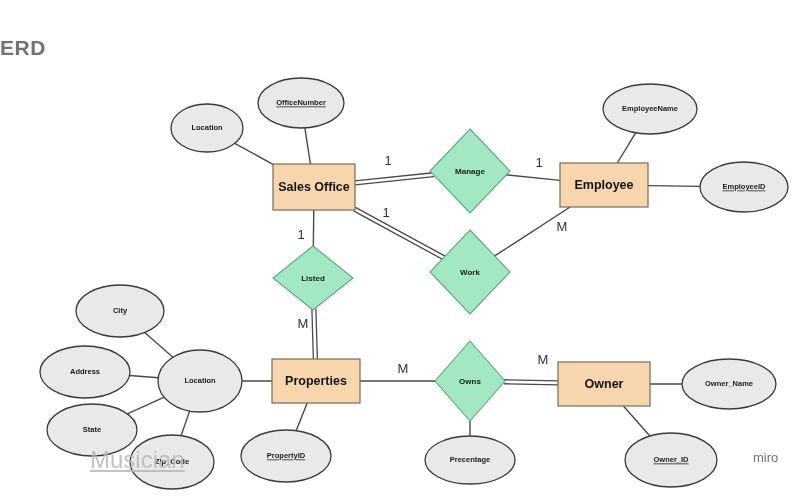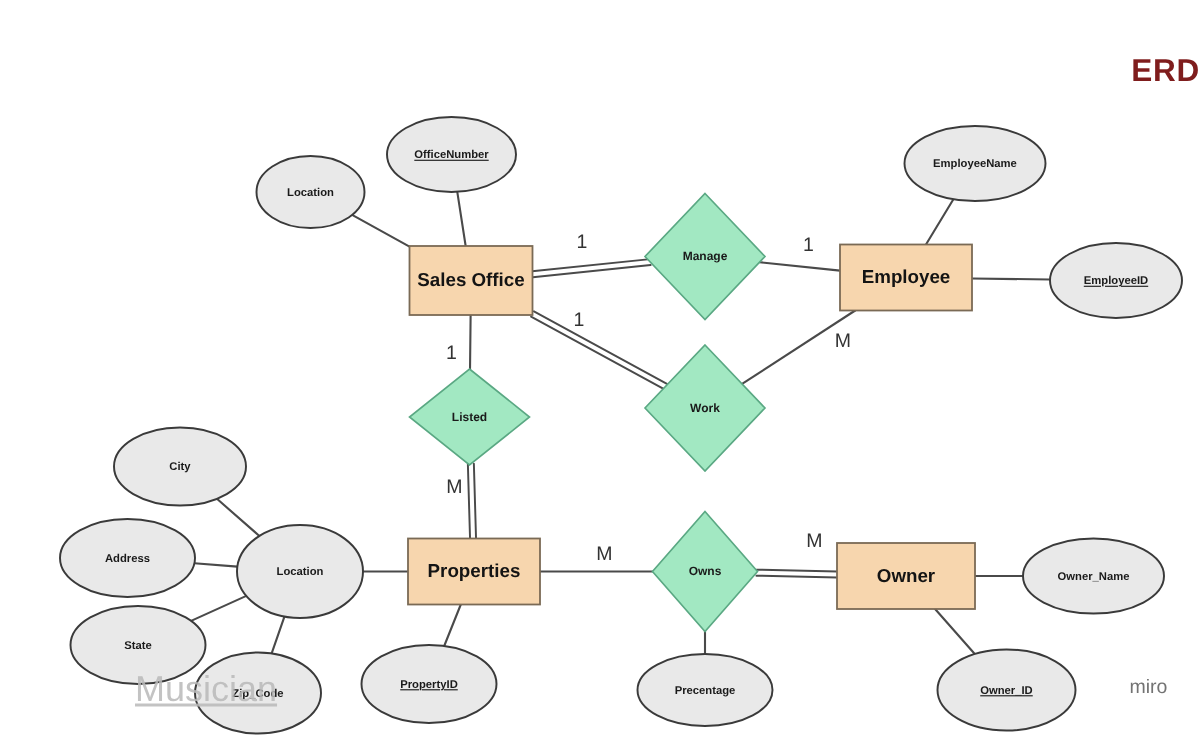--- a/index.html
+++ b/index.html
@@ -21,25 +21,25 @@
     left: 0;
     top: 0;
     width: 800px;
     height: 500px;
   }
   .diagram-title {
     position: absolute;
     left: 0;
     top: 36px;
     width: 800px;
-    text-align: right;
+    text-align: left;
     font-family: "Liberation Sans", sans-serif;
     font-size: 21px;
     font-weight: bold;
-    color: #7f1d1d;
+    color: #737373;
     letter-spacing: 0.5px;
   }
   
   .ent-label {
     font-family: "Liberation Sans", sans-serif;
     font-size: 12.5px;
     font-weight: bold;
     fill: #141414;
     text-anchor: middle;
     dominant-baseline: middle;

